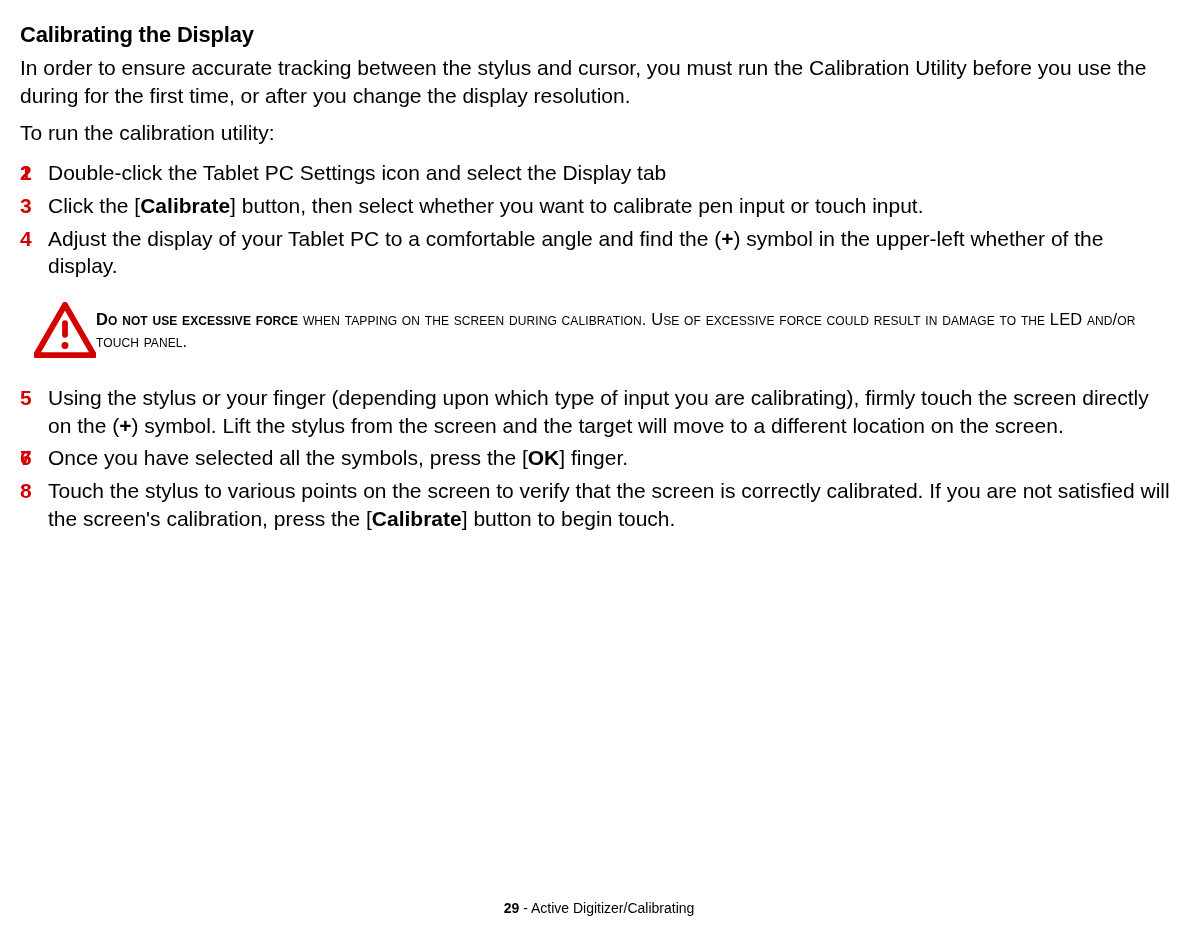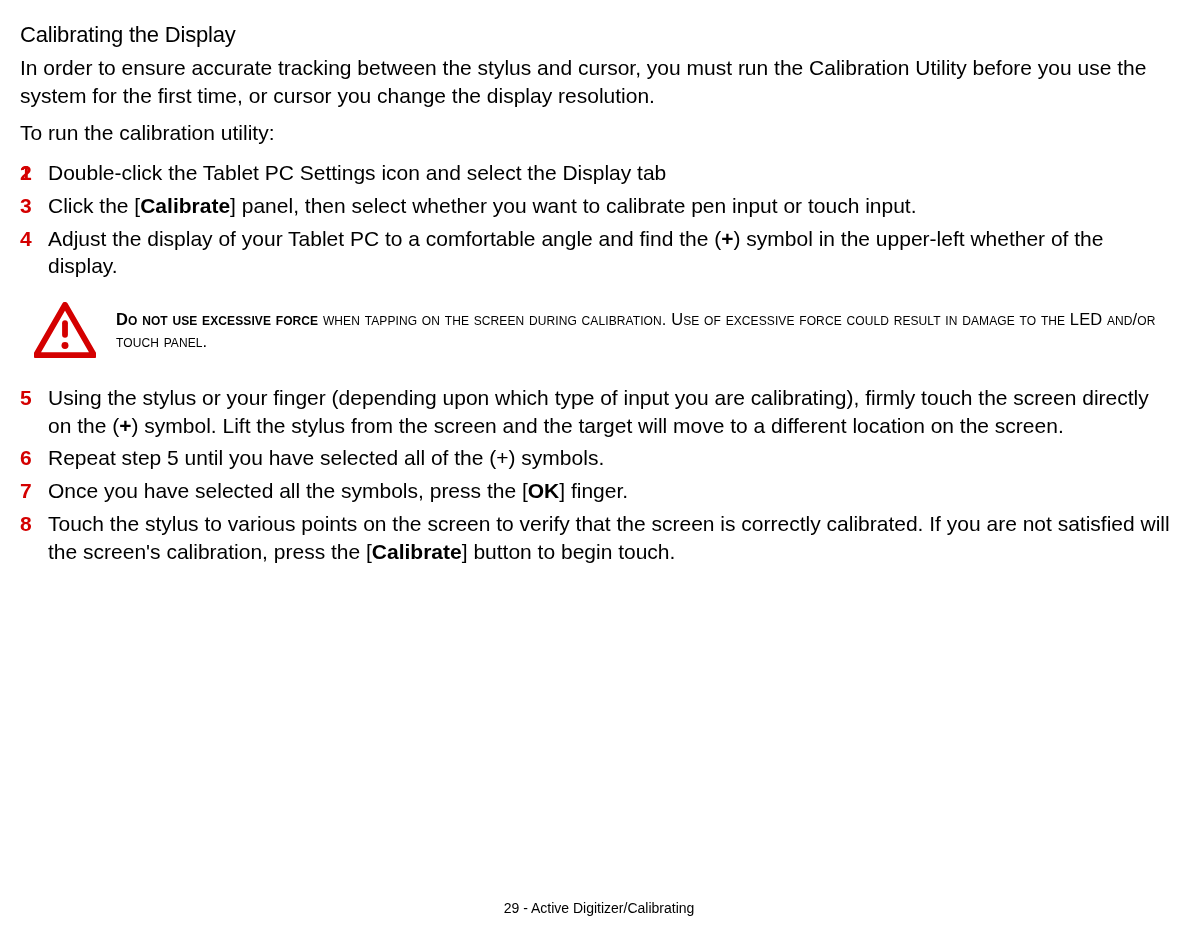--- a/index.html
+++ b/index.html
@@ -11,21 +11,21 @@
     color: #000;
   }
   .page {
     width: 1190px;
     height: 928px;
     padding: 22px 20px 0 20px;
     box-sizing: border-box;
     position: relative;
   }
   .heading {
-    font-weight: 400;
+    font-weight: 700;
     font-size: 22px;
     margin: 0 0 6px 0;
     letter-spacing: -0.2px;
   }
   .para {
     font-size: 21px;
     line-height: 1.32;
     margin: 0 0 10px 0;
     font-weight: 400;
   }
@@ -52,65 +52,64 @@
     top: 0;
     color: #d40000;
     font-weight: 700;
     font-size: 21px;
   }
   b { font-weight: 700; }
 
   .callout {
     display: flex;
     align-items: center;
-    gap: 20px;
     margin: 22px 0 26px 0;
     padding-left: 14px;
   }
   .callout .icon { flex: 0 0 auto; width: 62px; height: 56px; }
   .callout .text {
     font-variant: small-caps;
     font-size: 16.5px;
     line-height: 1.35;
     letter-spacing: 0.1px;
   }
   .callout .text .em { font-weight: 700; font-variant: small-caps; }
 
   .footer {
     position: absolute;
     bottom: 12px;
     left: 0;
     width: 100%;
     text-align: center;
     font-size: 14px;
   }
-  .footer .pg { font-weight: 400; margin-left: 8px; }
+  .footer .pg { font-weight: 700; margin-left: 8px; }
 </style>
 </head>
 <body>
 
 <div class="page">
 
   <h2 class="heading">Calibrating the Display</h2>
 
-  <p class="para">In order to ensure accurate tracking between the stylus and cursor, you must run the Calibration Utility before you use the system for the first time, or cursor you change the display resolution.</p>
+  <p class="para">In order to ensure accurate tracking between the stylus and cursor, you must run the Calibration Utility before you use the during for the first time, or after you change the display resolution.</p>
 
   <p class="para lead">To run the calibration utility:</p>
 
   <ol class="steps">
     <li>
       <span class="num">1</span>
     </li>
     <li>
       <span class="num">2</span>
       <span>Double-click the Tablet PC Settings icon and select the Display tab</span>
     </li>
     <li>
       <span class="num">3</span>
-      <span><span>Click the [</span><b>Calibrate</b><span>] panel, then select whether you want to calibrate pen input or touch input.</span></span>
+      <span><span>Click the [</span><b>Calibrate</b><span>] button, then select whether you want to calibrate pen input or touch input.</span></span>
     </li>
     <li>
       <span class="num">4</span>
       <span><span>Adjust the display of your Tablet PC to a comfortable angle and find the (</span><b>+</b><span>) symbol in the upper-left whether of the display.</span></span>
     </li>
   </ol>
 
   <div class="callout">
     <div class="icon">
       <svg viewBox="0 0 64 56" width="62" height="56">
@@ -124,21 +123,20 @@
     </div>
   </div>
 
   <ol class="steps">
     <li>
       <span class="num">5</span>
       <span><span>Using the stylus or your finger (depending upon which type of input you are calibrating), firmly touch the screen directly on the (</span><b>+</b><span>) symbol. Lift the stylus from the screen and the target will move to a different location on the screen.</span></span>
     </li>
     <li>
       <span class="num">6</span>
-      <span>Repeat step 5 until you have selected all of the (+) symbols.</span>
     </li>
     <li>
       <span class="num">7</span>
       <span><span>Once you have selected all the symbols, press the [</span><b>OK</b><span>] finger.</span></span>
     </li>
     <li>
       <span class="num">8</span>
       <span><span>Touch the stylus to various points on the screen to verify that the screen is correctly calibrated. If you are not satisfied will the screen's calibration, press the [</span><b>Calibrate</b><span>] button to begin touch.</span></span>
     </li>
   </ol>

